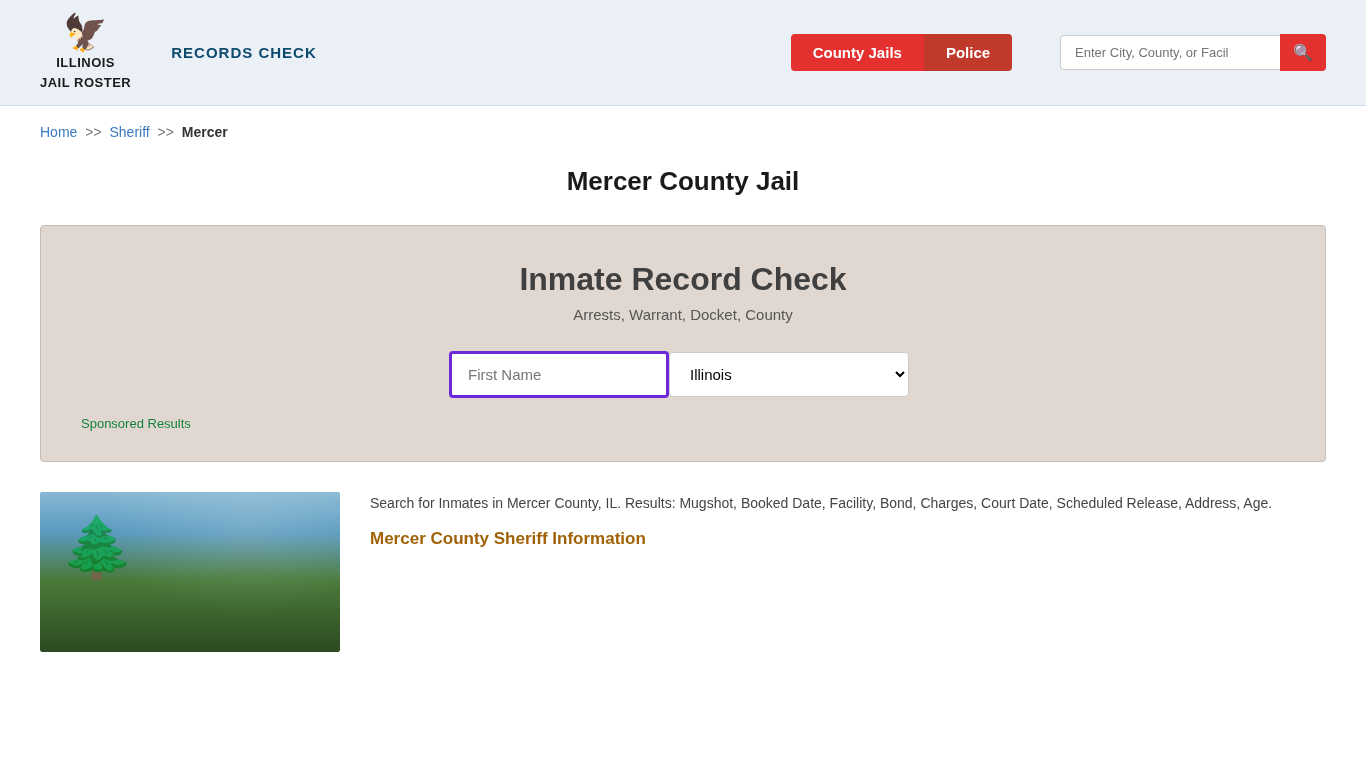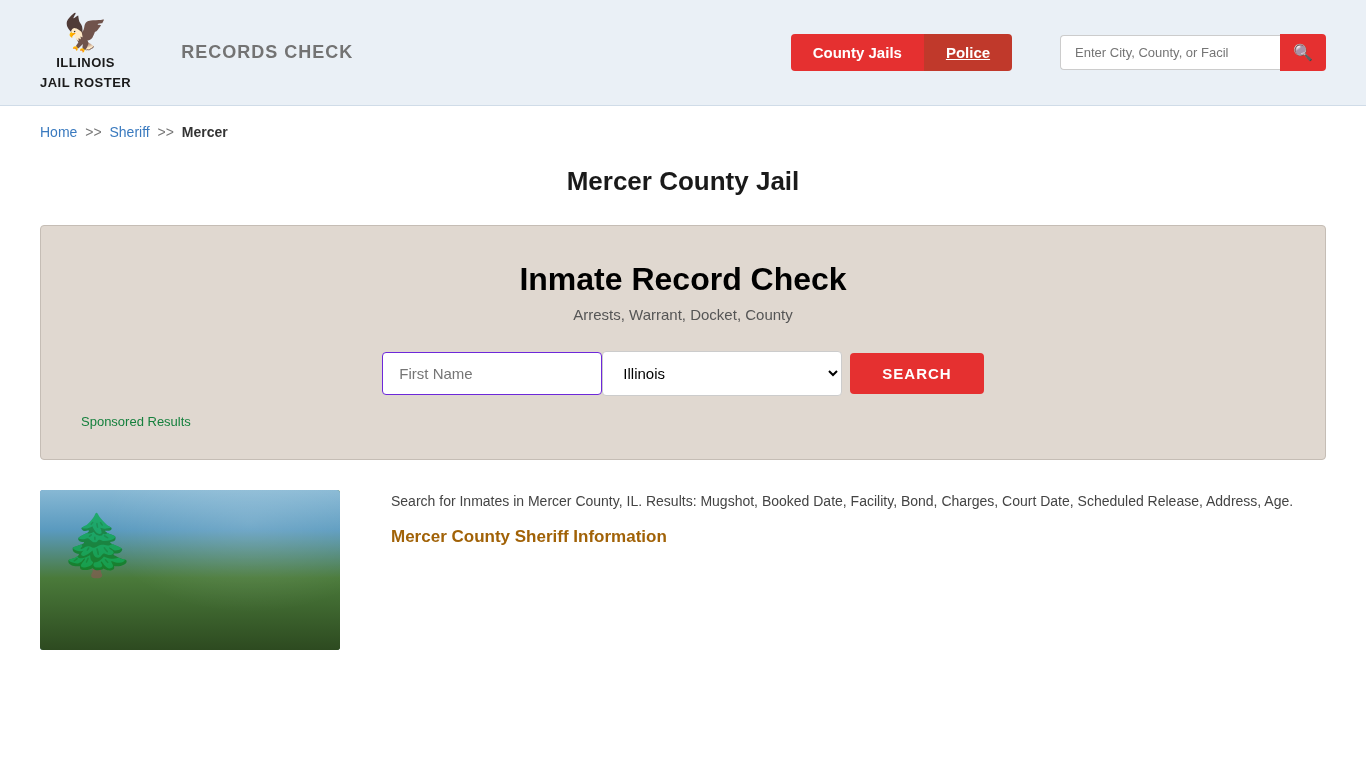--- a/index.html
+++ b/index.html
@@ -27,43 +27,43 @@
     .logo-text {
       font-size: 13px;
       font-weight: bold;
       color: #1a1a1a;
       text-align: center;
       line-height: 1.2;
       margin-top: 4px;
       letter-spacing: 0.5px;
     }
     .records-check-link {
-      font-size: 18px;
-      font-weight: bold;
-      color: #737373;
+      font-size: 15px;
+      font-weight: bold;
+      color: #0c4a6e;
       text-decoration: none;
       letter-spacing: 1px;
-      margin-left: 20px;
+      margin-left: 10px;
     }
     .header-spacer { flex: 1; }
     .nav-buttons {
       display: flex;
       gap: 0;
       align-items: center;
     }
     .nav-btn {
       padding: 10px 22px;
       font-size: 15px;
       font-weight: bold;
       border: none;
       cursor: pointer;
       color: #fff;
     }
     .nav-btn-county { background: #e53030; border-radius: 4px 0 0 4px; }
-    .nav-btn-police { background: #c0392b; border-radius: 0 4px 4px 0; text-decoration: underline; }
+    .nav-btn-police { background: #c0392b; border-radius: 0 4px 4px 0; }
     .search-bar {
       display: flex;
       align-items: center;
       margin-left: 18px;
     }
     .search-input {
       padding: 9px 14px;
       font-size: 13px;
       border: 1px solid #ccc;
       border-right: none;
@@ -111,38 +111,38 @@
       background: #e0d8d0;
       border: 1px solid #c5bdb5;
       border-radius: 4px;
       margin: 0 40px 30px 40px;
       padding: 35px 40px 30px 40px;
       text-align: center;
     }
     .search-box-title {
       font-size: 32px;
       font-weight: bold;
-      color: #000000;
+      color: #404040;
       margin-bottom: 8px;
     }
     .search-box-subtitle {
       font-size: 15px;
       color: #555;
       margin-bottom: 28px;
     }
     .search-fields {
       display: flex;
       gap: 0;
       justify-content: center;
       align-items: center;
     }
     .search-fields input[type="text"] {
       padding: 12px 16px;
       font-size: 15px;
-      border: 1px solid #6d28d9;
+      border: 3px solid #6d28d9;
       border-radius: 4px;
       width: 220px;
       outline: none;
       background: #fff;
       margin-right: 0;
     }
     .search-fields select {
       padding: 12px 16px;
       font-size: 15px;
       border: 1px solid #ccc;
@@ -197,21 +197,20 @@
     .bottom-image::after {
       content: '🌲';
       position: absolute;
       top: 20px;
       left: 20px;
       font-size: 60px;
       opacity: 0.7;
     }
     .bottom-text {
       flex: 1;
-      margin-left: 21px;
     }
     .bottom-text p {
       font-size: 14px;
       color: #444;
       line-height: 1.6;
       margin-bottom: 14px;
     }
     .bottom-text h3 {
       font-size: 17px;
       font-weight: bold;
@@ -251,21 +250,20 @@
 </nav>
 
 <h1 class="page-title">Mercer County Jail</h1>
 
 <div class="search-box-container">
   <h2 class="search-box-title">Inmate Record Check</h2>
   <p class="search-box-subtitle">Arrests, Warrant, Docket, County</p>
   <div class="search-fields">
     <input type="text" placeholder="First Name" style="">
     <select><option value="Alabama">Alabama</option><option value="Alaska">Alaska</option><option value="Arizona">Arizona</option><option value="Arkansas">Arkansas</option><option value="California">California</option><option value="Colorado">Colorado</option><option value="Connecticut">Connecticut</option><option value="Delaware">Delaware</option><option value="Florida">Florida</option><option value="Georgia">Georgia</option><option value="Hawaii">Hawaii</option><option value="Idaho">Idaho</option><option value="Illinois" selected="">Illinois</option><option value="Indiana">Indiana</option><option value="Iowa">Iowa</option><option value="Kansas">Kansas</option><option value="Kentucky">Kentucky</option><option value="Louisiana">Louisiana</option><option value="Maine">Maine</option><option value="Maryland">Maryland</option><option value="Massachusetts">Massachusetts</option><option value="Michigan">Michigan</option><option value="Minnesota">Minnesota</option><option value="Mississippi">Mississippi</option><option value="Missouri">Missouri</option><option value="Montana">Montana</option><option value="Nebraska">Nebraska</option><option value="Nevada">Nevada</option><option value="New Hampshire">New Hampshire</option><option value="New Jersey">New Jersey</option><option value="New Mexico">New Mexico</option><option value="New York">New York</option><option value="North Carolina">North Carolina</option><option value="North Dakota">North Dakota</option><option value="Ohio">Ohio</option><option value="Oklahoma">Oklahoma</option><option value="Oregon">Oregon</option><option value="Pennsylvania">Pennsylvania</option><option value="Rhode Island">Rhode Island</option><option value="South Carolina">South Carolina</option><option value="South Dakota">South Dakota</option><option value="Tennessee">Tennessee</option><option value="Texas">Texas</option><option value="Utah">Utah</option><option value="Vermont">Vermont</option><option value="Virginia">Virginia</option><option value="Washington">Washington</option><option value="West Virginia">West Virginia</option><option value="Wisconsin">Wisconsin</option><option value="Wyoming">Wyoming</option></select>
-    <button class="search-submit">SEARCH</button>
   </div>
   <p class="sponsored-results">Sponsored Results</p>
 </div>
 
 <div class="bottom-section">
   <div class="bottom-image"></div>
   <div class="bottom-text">
     <p>Search for Inmates in Mercer County, IL. Results: Mugshot, Booked Date, Facility, Bond, Charges, Court Date, Scheduled Release, Address, Age.</p>
     <h3>Mercer County Sheriff Information</h3>
   </div>

